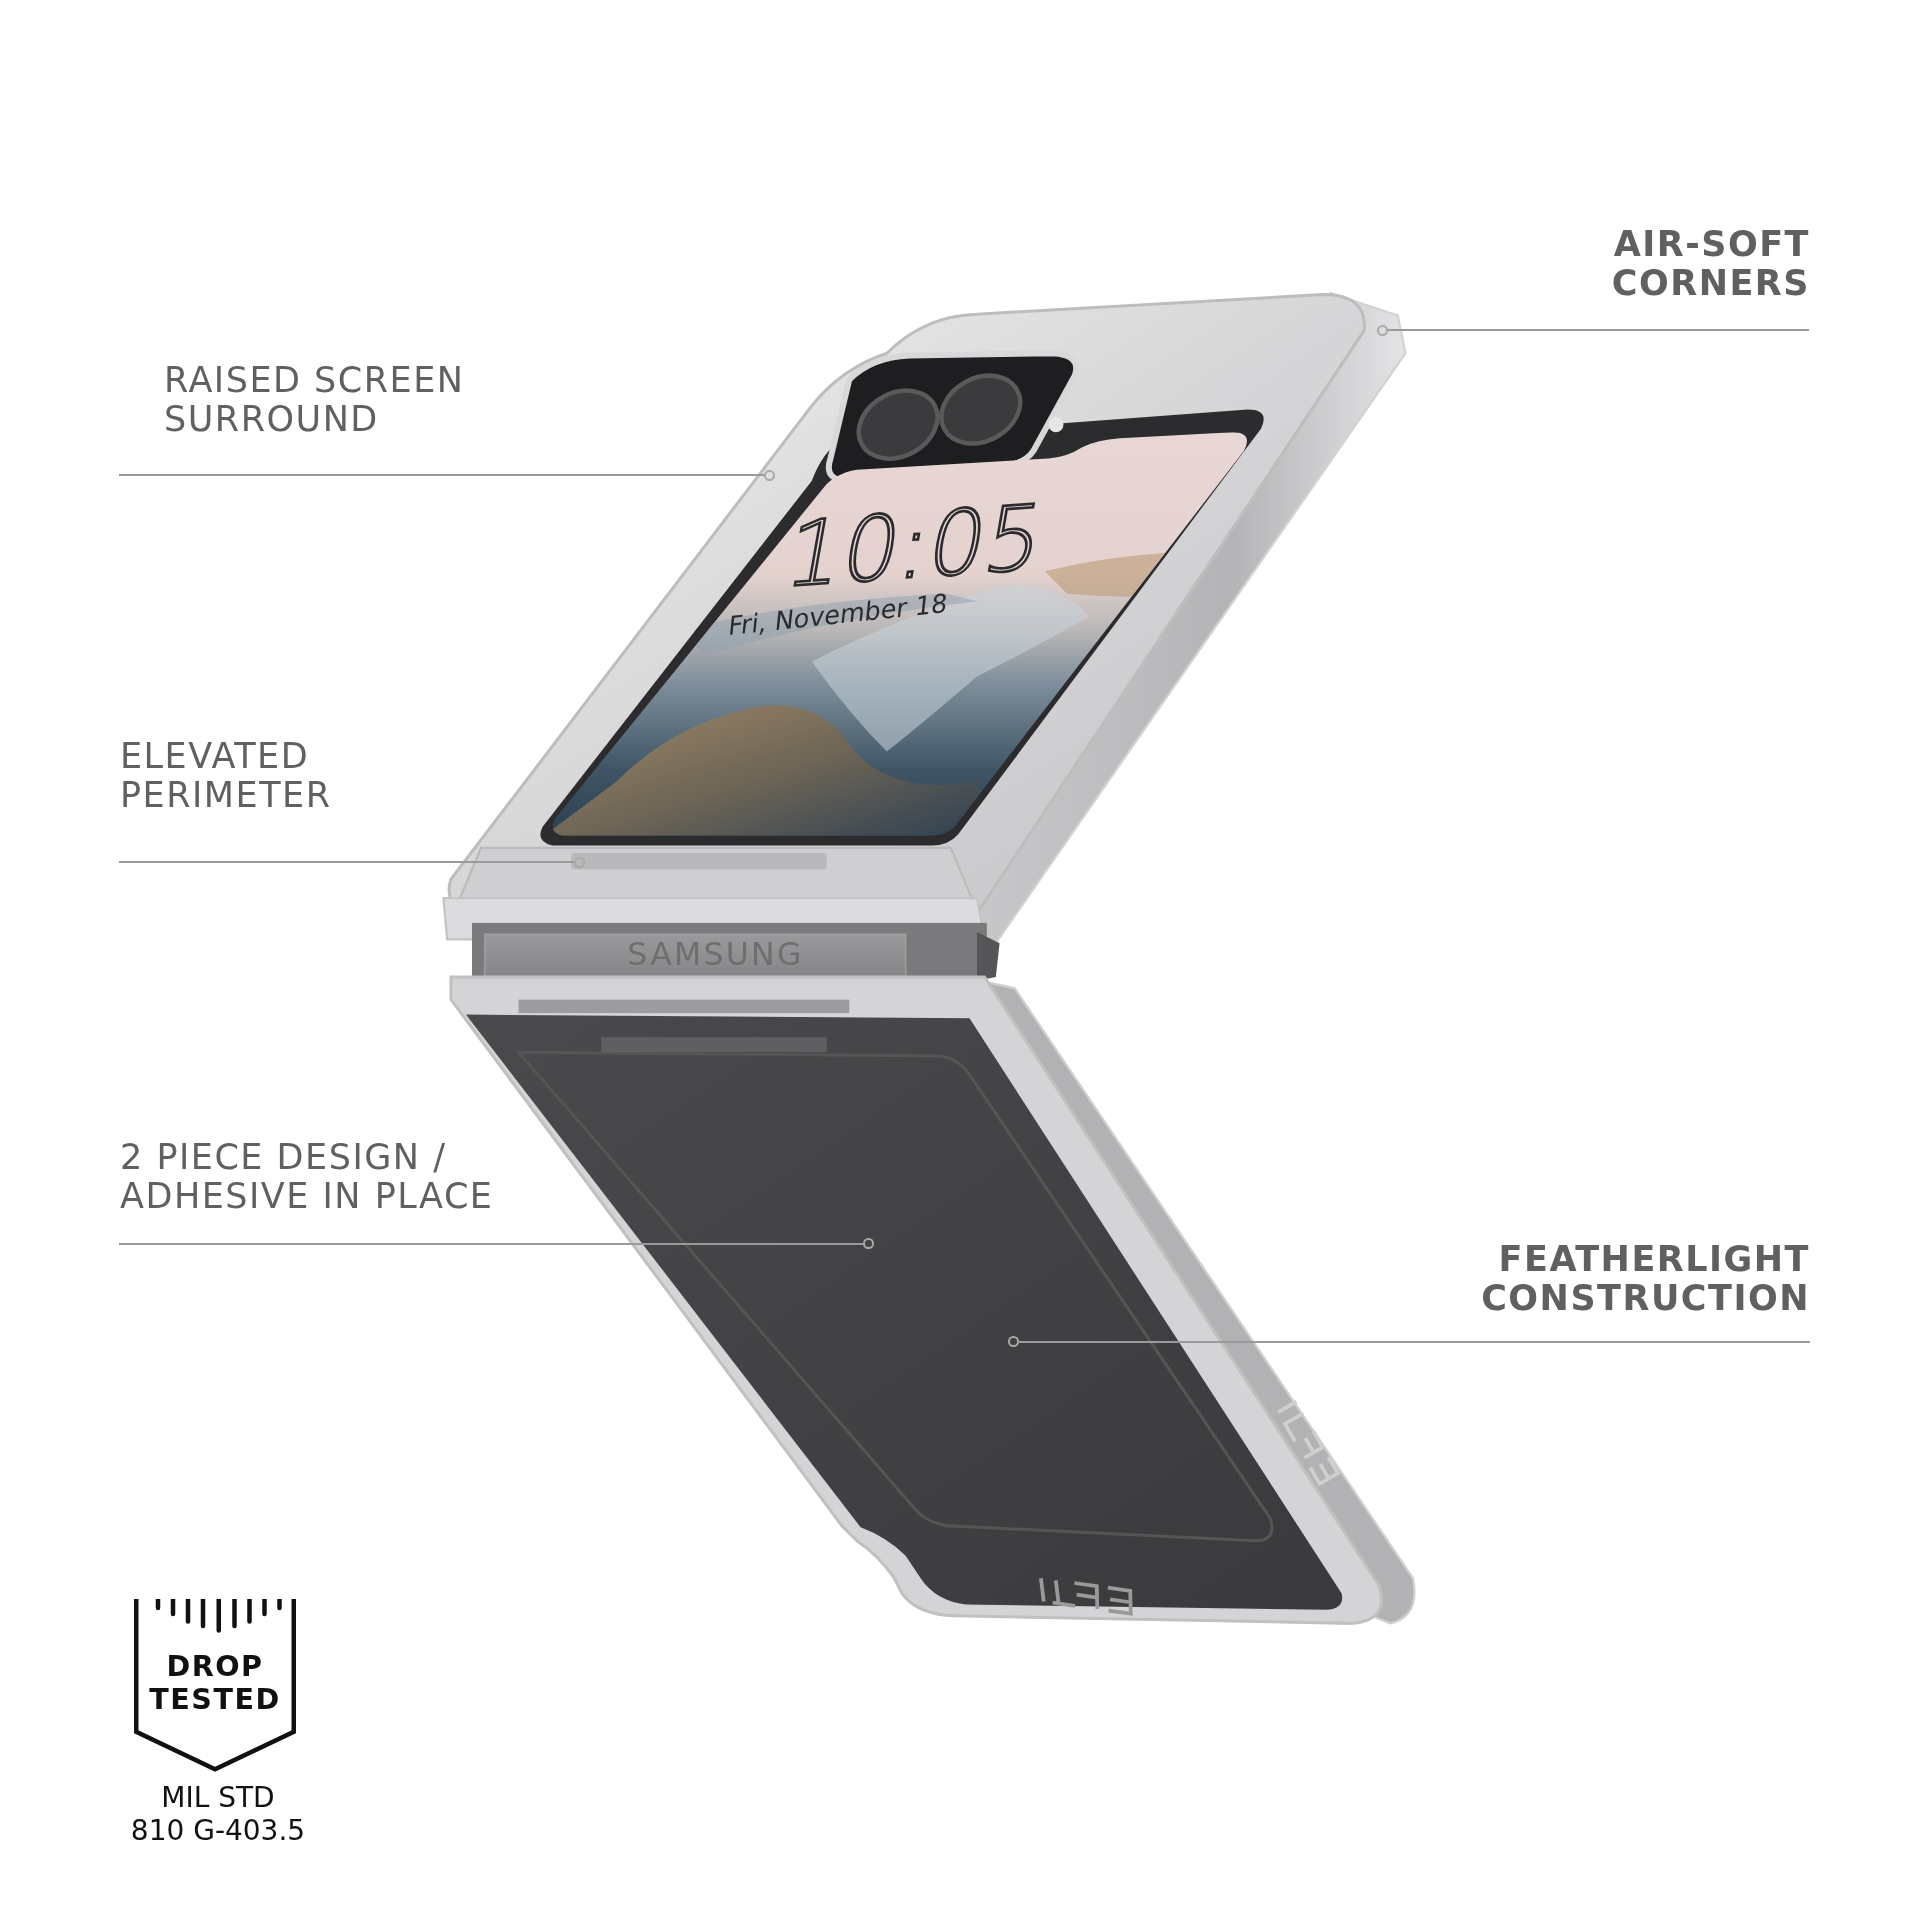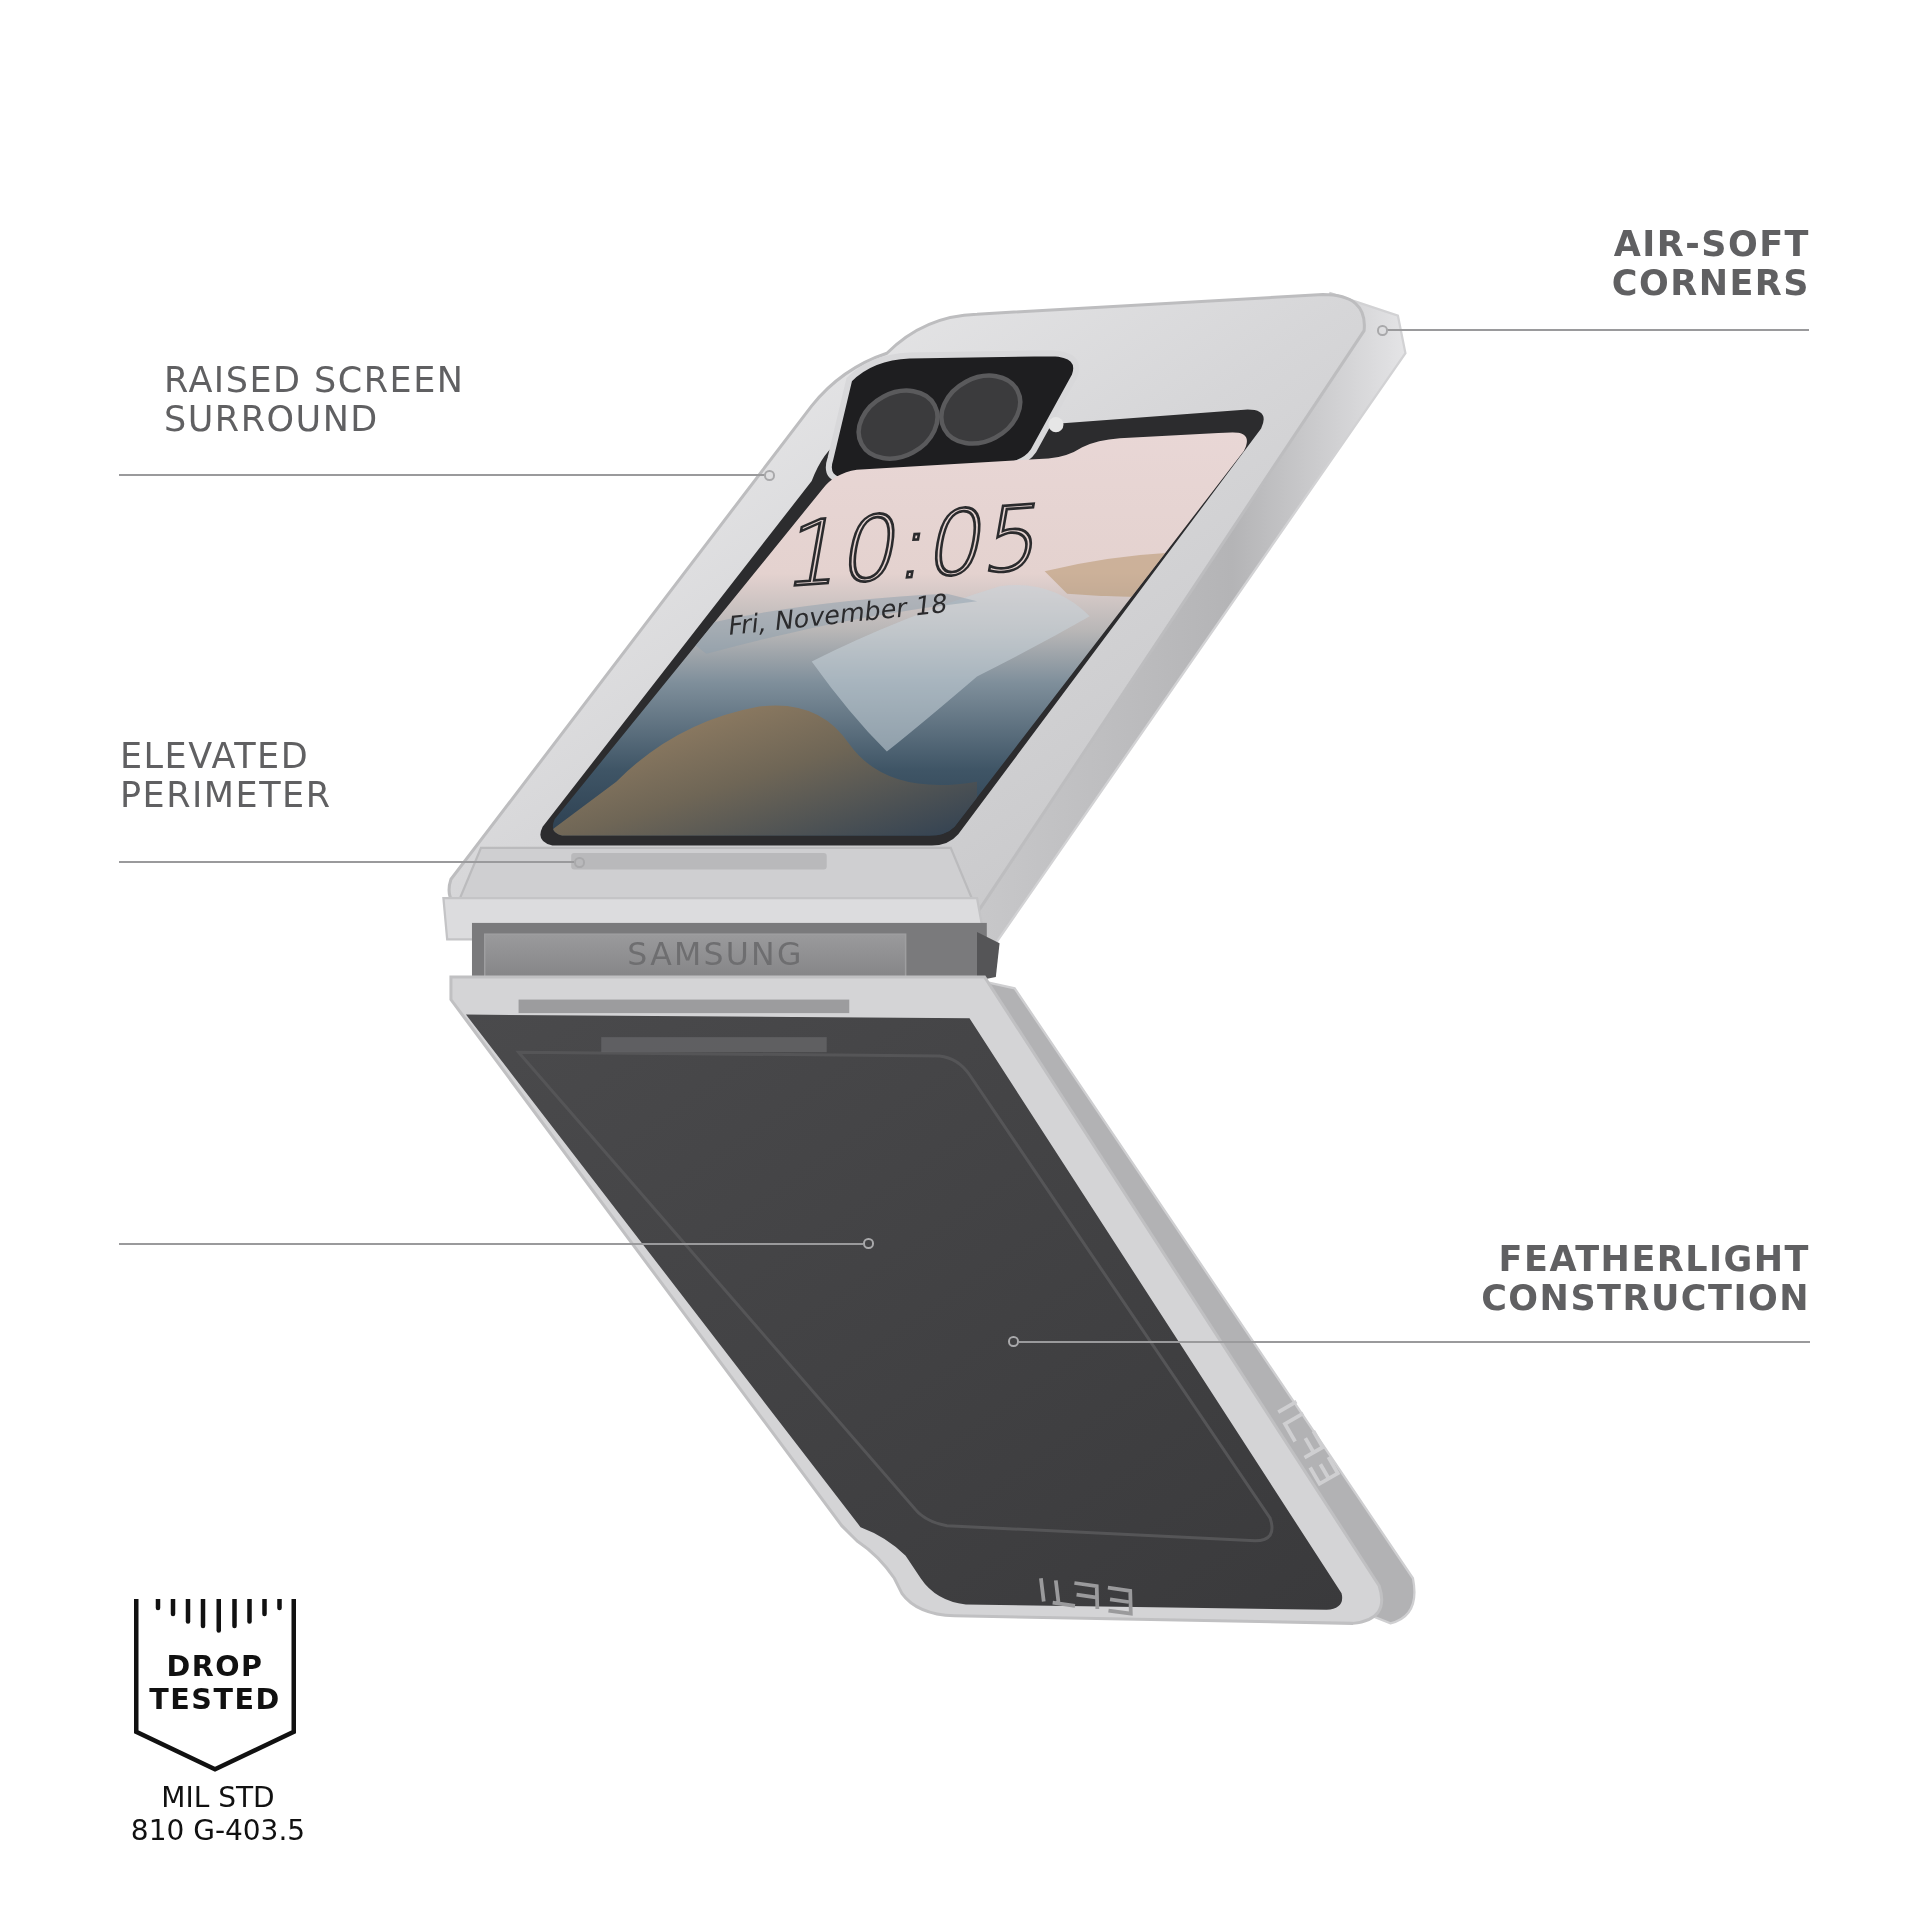--- a/index.html
+++ b/index.html
@@ -164,20 +164,24 @@
   <div class="leader" style="left: 119px; top: 474px; width: 646px;"></div>
   <div class="leader-dot" style="left: 764px; top: 470px;"></div>
 
   <div class="callout-label" style="left: 120px; top: 737px;">
     <span class="line">ELEVATED</span>
     <span class="line">PERIMETER</span>
   </div>
   <div class="leader" style="left: 119px; top: 861px; width: 455px;"></div>
   <div class="leader-dot" style="left: 574px; top: 857px;"></div>
 
+  <div class="callout-label" style="left: 120px; top: 1138px;">
+    <span class="line">2 PIECE DESIGN /</span>
+    <span class="line">ADHESIVE IN PLACE</span>
+  </div>
   <div class="leader" style="left: 119px; top: 1243px; width: 744px;"></div>
   <div class="leader-dot" style="left: 863px; top: 1238px;"></div>
 
   <div class="callout-label right" style="right: 114px; top: 1240px;">
     <span class="line">FEATHERLIGHT</span>
     <span class="line">CONSTRUCTION</span>
   </div>
   <div class="leader" style="left: 1019px; top: 1341px; width: 791px;"></div>
   <div class="leader-dot" style="left: 1008px; top: 1336px;"></div>
 

